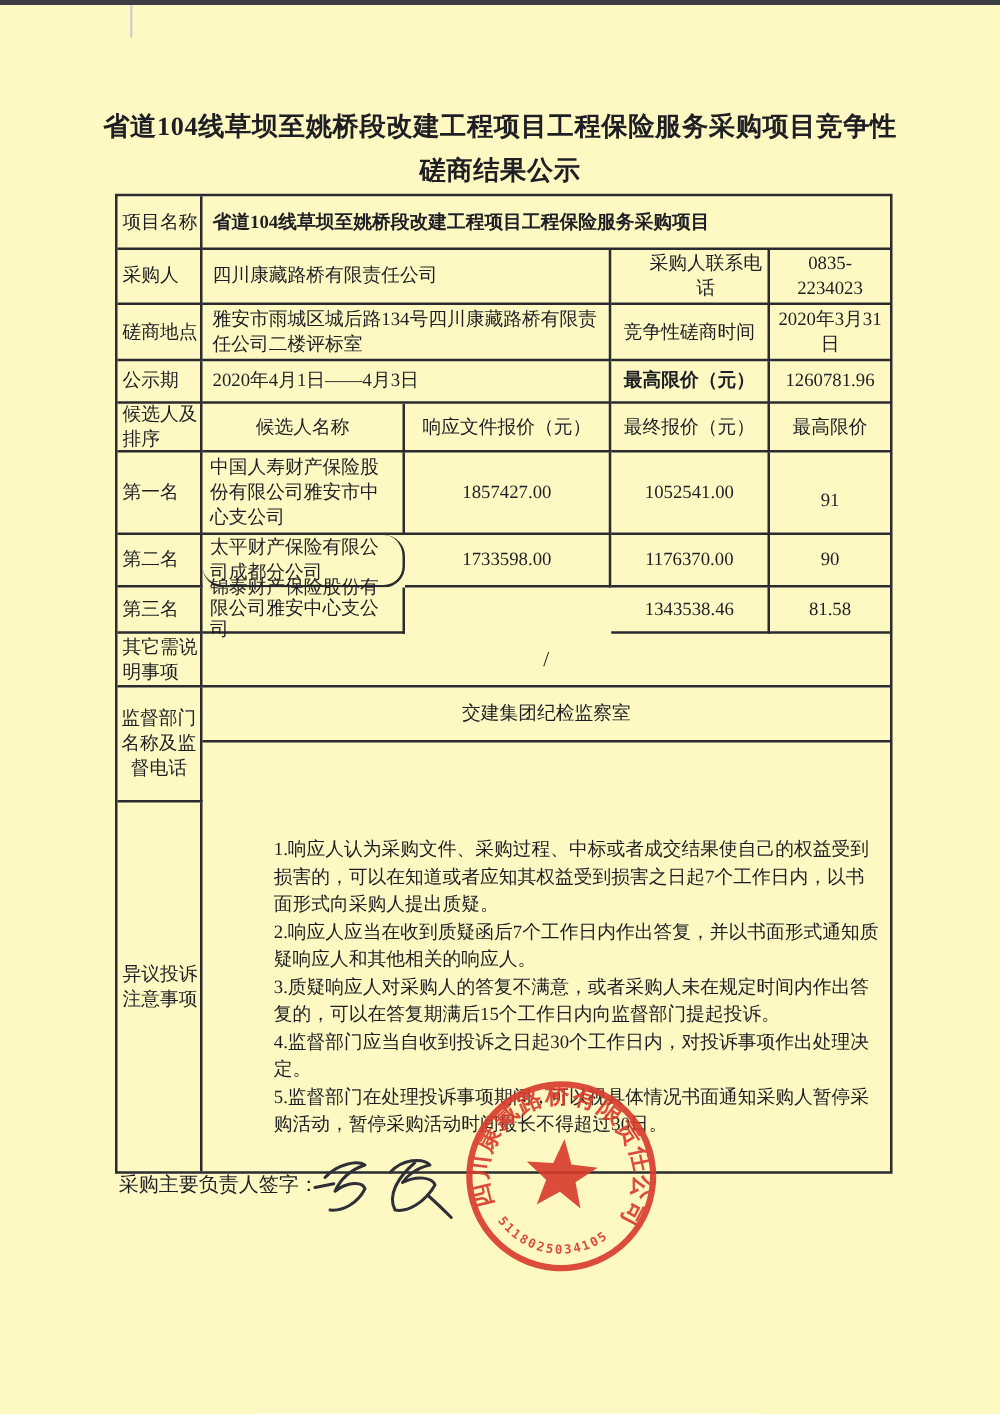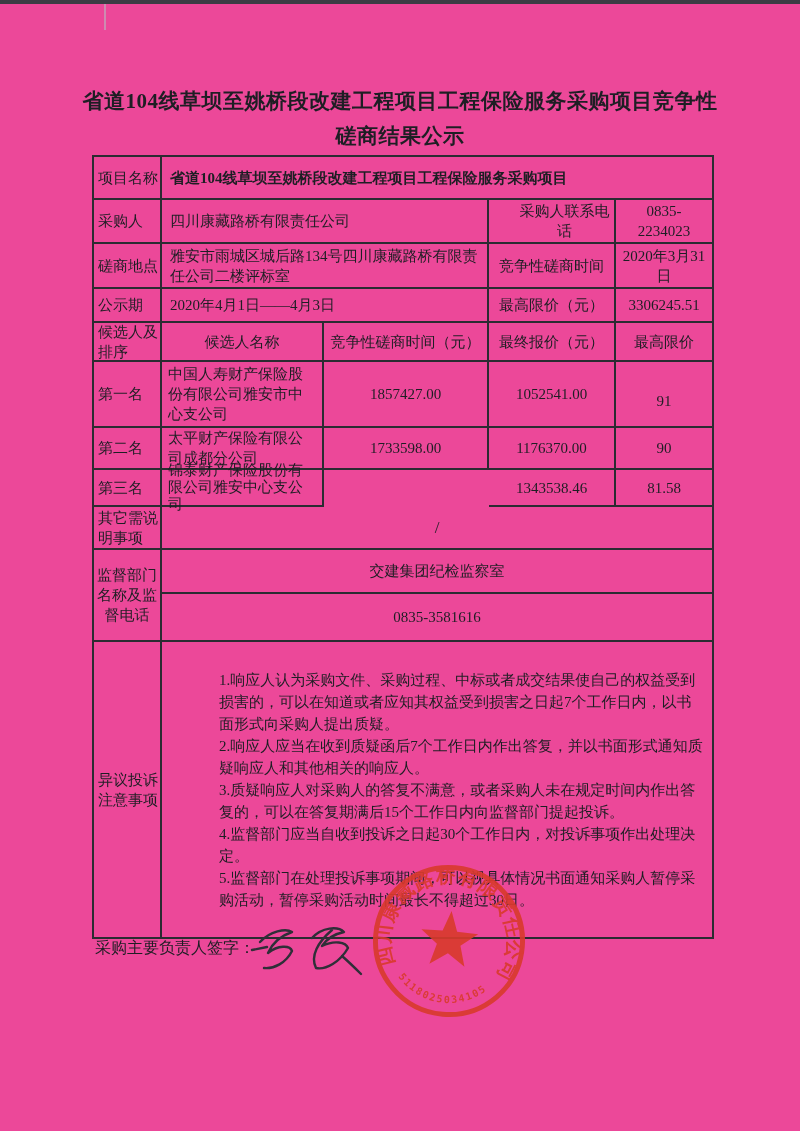--- a/index.html
+++ b/index.html
@@ -4,21 +4,21 @@
 <style>
   html,body{margin:0;padding:0;}
   body{
     width:800px;height:1131px;
     background:#fbfbfc;
     font-family:"Liberation Serif","DejaVu Serif",serif;
     color:#1e1e24;
     position:relative;
     overflow:hidden;
   }
-  .page{position:absolute;inset:0;background:#ec4899;}
+  .page{position:absolute;inset:0;background:#fef9c3;}
   .scan-top{position:absolute;left:0;top:0;width:800px;height:4px;background:#3c3c44;}
   .scan-streak{position:absolute;left:104px;top:4px;width:2px;height:26px;background:#b9b9c0;opacity:.6;}
 
   .doc-title{
     position:absolute;left:0;top:84px;width:800px;
     text-align:center;font-weight:bold;font-size:21px;line-height:35px;
     letter-spacing:.5px;
   }
 
   .tbl{
@@ -81,52 +81,51 @@
     <div class="cell lab-c" style="grid-row:2;grid-column:4;padding-left:28px;">采购人联系电话</div>
     <div class="cell ctr br0" style="grid-row:2;grid-column:5;">0835-2234023</div>
 
     <div class="cell lab" style="grid-row:3;grid-column:1;">磋商地点</div>
     <div class="cell val" style="grid-row:3;grid-column:2 / span 2;line-height:20px;">雅安市雨城区城后路134号四川康藏路桥有限责任公司二楼评标室</div>
     <div class="cell lab-c" style="grid-row:3;grid-column:4;">竞争性磋商时间</div>
     <div class="cell ctr br0" style="grid-row:3;grid-column:5;">2020年3月31日</div>
 
     <div class="cell lab" style="grid-row:4;grid-column:1;">公示期</div>
     <div class="cell val" style="grid-row:4;grid-column:2 / span 2;">2020年4月1日——4月3日</div>
-    <div class="cell lab-c" style="grid-row:4;grid-column:4;">最高限价（元）</div>
-    <div class="cell ctr br0" style="grid-row:4;grid-column:5;">3306245.51</div>
+    <div class="cell lab-c" style="grid-row:4;grid-column:4;font-weight:bold;">最高限价（元）</div>
+    <div class="cell ctr br0" style="grid-row:4;grid-column:5;">1260781.96</div>
 
     <div class="cell lab" style="grid-row:5;grid-column:1;">候选人及排序</div>
     <div class="cell ctr" style="grid-row:5;grid-column:2;">候选人名称</div>
-    <div class="cell ctr" style="grid-row:5;grid-column:3;">竞争性磋商时间（元）</div>
+    <div class="cell ctr" style="grid-row:5;grid-column:3;">响应文件报价（元）</div>
     <div class="cell ctr" style="grid-row:5;grid-column:4;">最终报价（元）</div>
     <div class="cell ctr br0" style="grid-row:5;grid-column:5;">最高限价</div>
 
     <div class="cell lab" style="grid-row:6;grid-column:1;">第一名</div>
     <div class="cell val" style="grid-row:6;grid-column:2;padding-left:6px;line-height:20px;">中国人寿财产保险股份有限公司雅安市中心支公司</div>
     <div class="cell ctr" style="grid-row:6;grid-column:3;">1857427.00</div>
     <div class="cell ctr" style="grid-row:6;grid-column:4;">1052541.00</div>
     <div class="cell ctr br0" style="grid-row:6;grid-column:5;margin-top:13px;">91</div>
 
     <div class="cell lab" style="grid-row:7;grid-column:1;">第二名</div>
-    <div class="cell val" style="grid-row:7;grid-column:2;padding-left:6px;line-height:20px;">太平财产保险有限公司成都分公司</div>
+    <div class="cell val" style="grid-row:7;grid-column:2;padding-left:6px;line-height:20px;border-radius:17px;">太平财产保险有限公司成都分公司</div>
     <div class="cell ctr" style="grid-row:7;grid-column:3;">1733598.00</div>
     <div class="cell ctr" style="grid-row:7;grid-column:4;">1176370.00</div>
     <div class="cell ctr br0" style="grid-row:7;grid-column:5;">90</div>
 
     <div class="cell lab" style="grid-row:8;grid-column:1;">第三名</div>
     <div class="cell val" style="grid-row:8;grid-column:2;padding-left:6px;line-height:17px;">锦泰财产保险股份有限公司雅安中心支公司</div>
     <div class="cell ctr" style="grid-row:8;grid-column:4;">1343538.46</div>
     <div class="cell ctr br0" style="grid-row:8;grid-column:5;text-align:right;">81.58</div>
 
     <div class="cell lab" style="grid-row:9;grid-column:1;">其它需说明事项</div>
     <div class="cell ctr br0" style="grid-row:9;grid-column:2 / span 4;font-size:17px;">/</div>
 
     <div class="cell lab-c" style="grid-row:10 / span 2;grid-column:1;">监督部门名称及监督电话</div>
     <div class="cell ctr br0" style="grid-row:10;grid-column:2 / span 4;">交建集团纪检监察室</div>
-    <div class="cell ctr br0" style="grid-row:11;grid-column:2 / span 4;">0835-3581616</div>
 
     <div class="cell lab bb0" style="grid-row:12;grid-column:1;">异议投诉注意事项</div>
     <div class="cell complaint br0 bb0" style="grid-row:12;grid-column:2 / span 4;margin-left:48px;">
       <p>1.响应人认为采购文件、采购过程、中标或者成交结果使自己的权益受到损害的，可以在知道或者应知其权益受到损害之日起7个工作日内，以书面形式向采购人提出质疑。</p>
       <p>2.响应人应当在收到质疑函后7个工作日内作出答复，并以书面形式通知质疑响应人和其他相关的响应人。</p>
       <p>3.质疑响应人对采购人的答复不满意，或者采购人未在规定时间内作出答复的，可以在答复期满后15个工作日内向监督部门提起投诉。</p>
       <p>4.监督部门应当自收到投诉之日起30个工作日内，对投诉事项作出处理决定。</p>
       <p>5.监督部门在处理投诉事项期间，可以视具体情况书面通知采购人暂停采购活动，暂停采购活动时间最长不得超过30日。</p>
     </div>
   </div>

